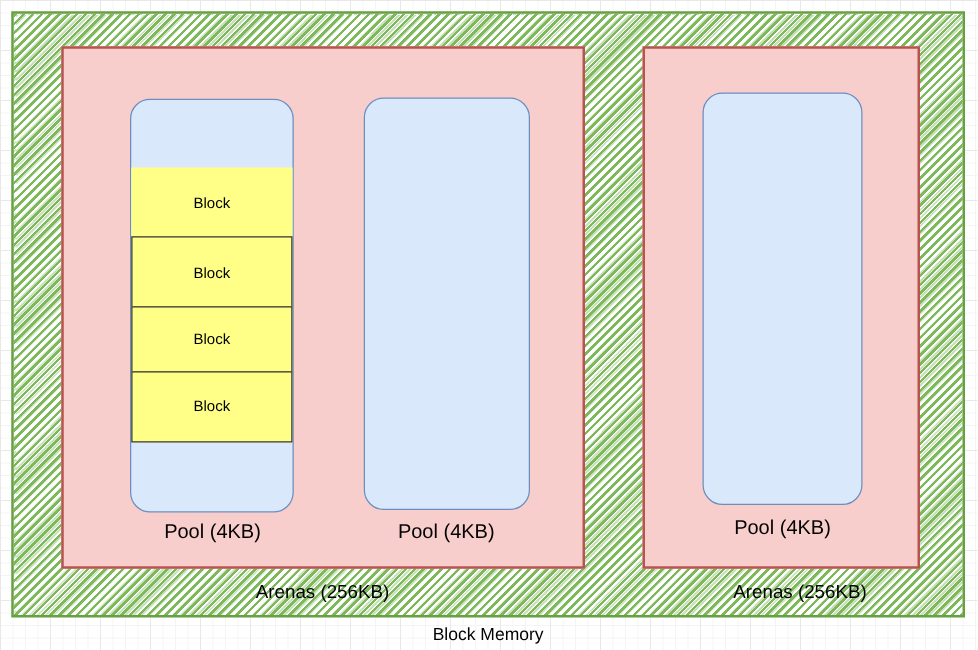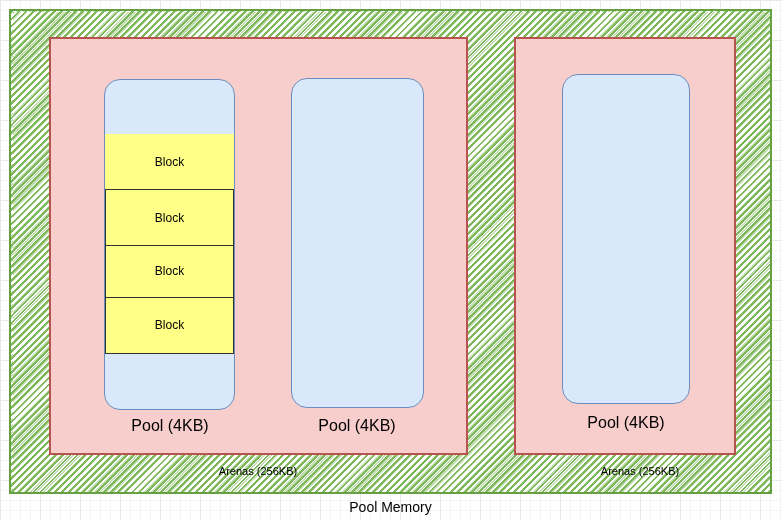--- a/index.html
+++ b/index.html
@@ -61,21 +61,21 @@
   .block-4{top:216.5px; height:57.5px; border:1.5px solid var(--block-border);}
   .pool-label{
     position:absolute; transform:translateX(-50%);
     font-size:16px; white-space:nowrap;
   }
   .pool-label-1{left:119px; top:378px;}
   .pool-label-2{left:306px; top:378px;}
   .pool-label-3{left:110px; top:375px;}
   .arena-label{
     position:absolute; transform:translateX(-50%); top:454px;
-    font-size:11px; white-space:nowrap;
+    font-size:15px; white-space:nowrap;
   }
   .arena-label-1{left:247px;}
   .arena-label-2{left:629px;}
   .heap-label{
     position:absolute; left:9px; top:499px; width:763px;
     text-align:center; font-size:14px;
   }
 </style>
 </head>
 <body>
@@ -105,14 +105,14 @@
 
     <div class="arena arena-2">
       <div class="pool pool-3"></div>
       <div class="pool-label pool-label-3">Pool (4KB)</div>
     </div>
 
     <div class="arena-label arena-label-1">Arenas (256KB)</div>
     <div class="arena-label arena-label-2">Arenas (256KB)</div>
   </div>
 
-  <div class="heap-label">Pool Memory</div>
+  <div class="heap-label">Block Memory</div>
 </div>
 
 </body></html>

